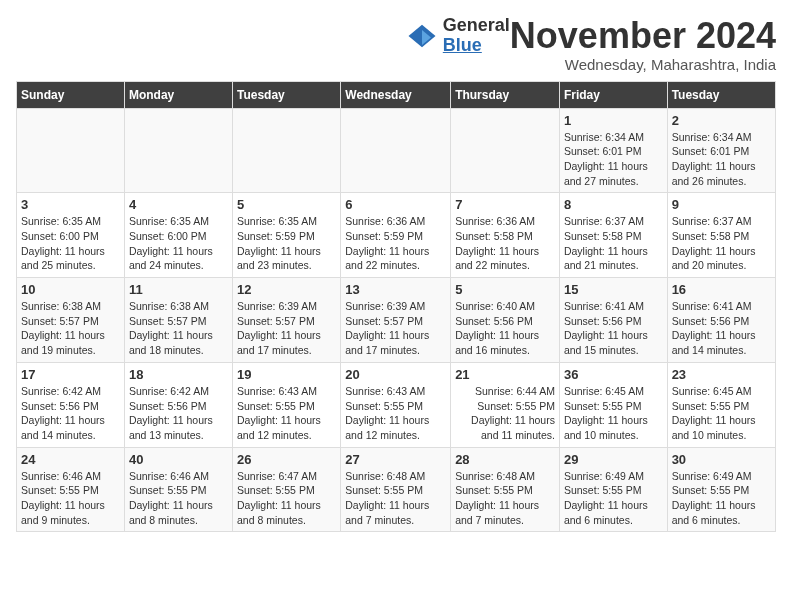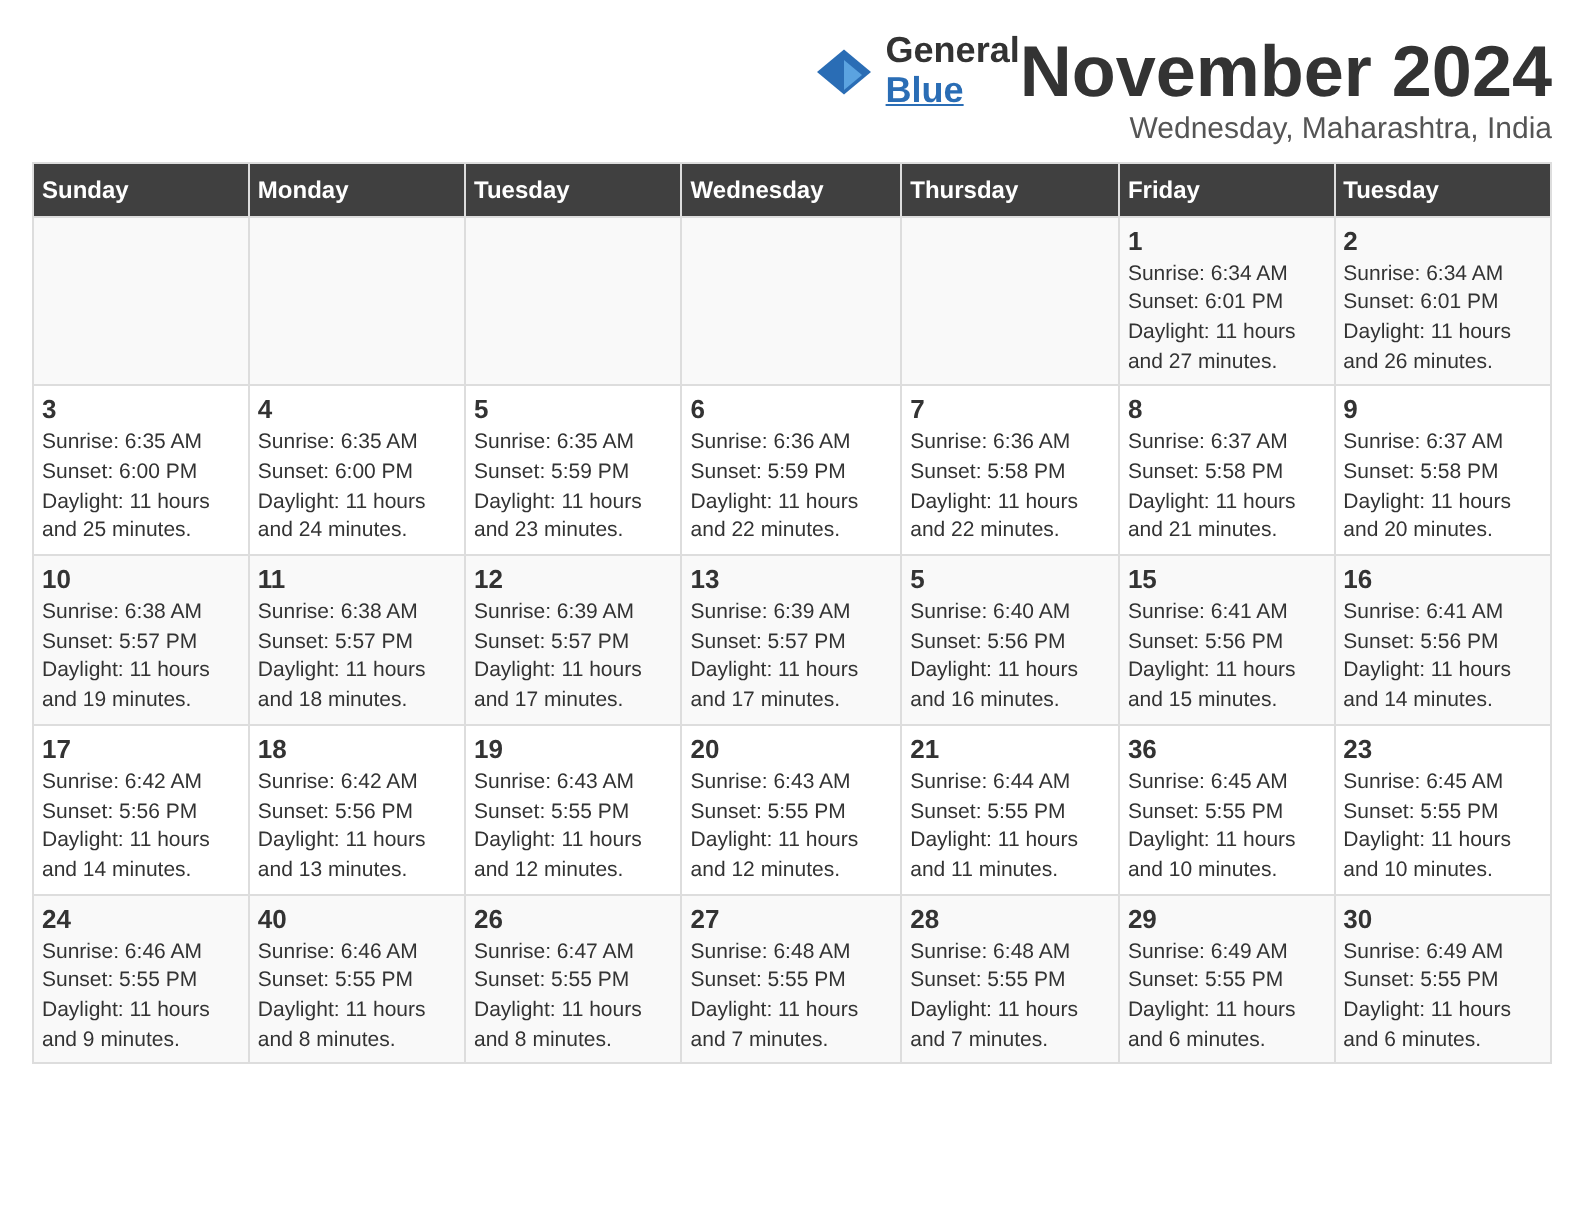--- a/index.html
+++ b/index.html
@@ -243,21 +243,21 @@
 Daylight: 11 hours and 12 minutes.</div>
         </td>
         <td>
           <span class="day-number">20</span>
           <div class="day-info" style="white-space: pre-wrap;">Sunrise: 6:43 AM
 Sunset: 5:55 PM
 Daylight: 11 hours and 12 minutes.</div>
         </td>
         <td>
           <span class="day-number">21</span>
-          <div class="day-info" style="white-space: pre-wrap;">Sunrise: 6:44 AM
+          <div class="day-info" style="white-space: pre-wrap; text-align: right;">Sunrise: 6:44 AM
 Sunset: 5:55 PM
 Daylight: 11 hours and 11 minutes.</div>
         </td>
         <td>
           <span class="day-number">36</span>
           <div class="day-info" style="white-space: pre-wrap;">Sunrise: 6:45 AM
 Sunset: 5:55 PM
 Daylight: 11 hours and 10 minutes.</div>
         </td>
         <td>

